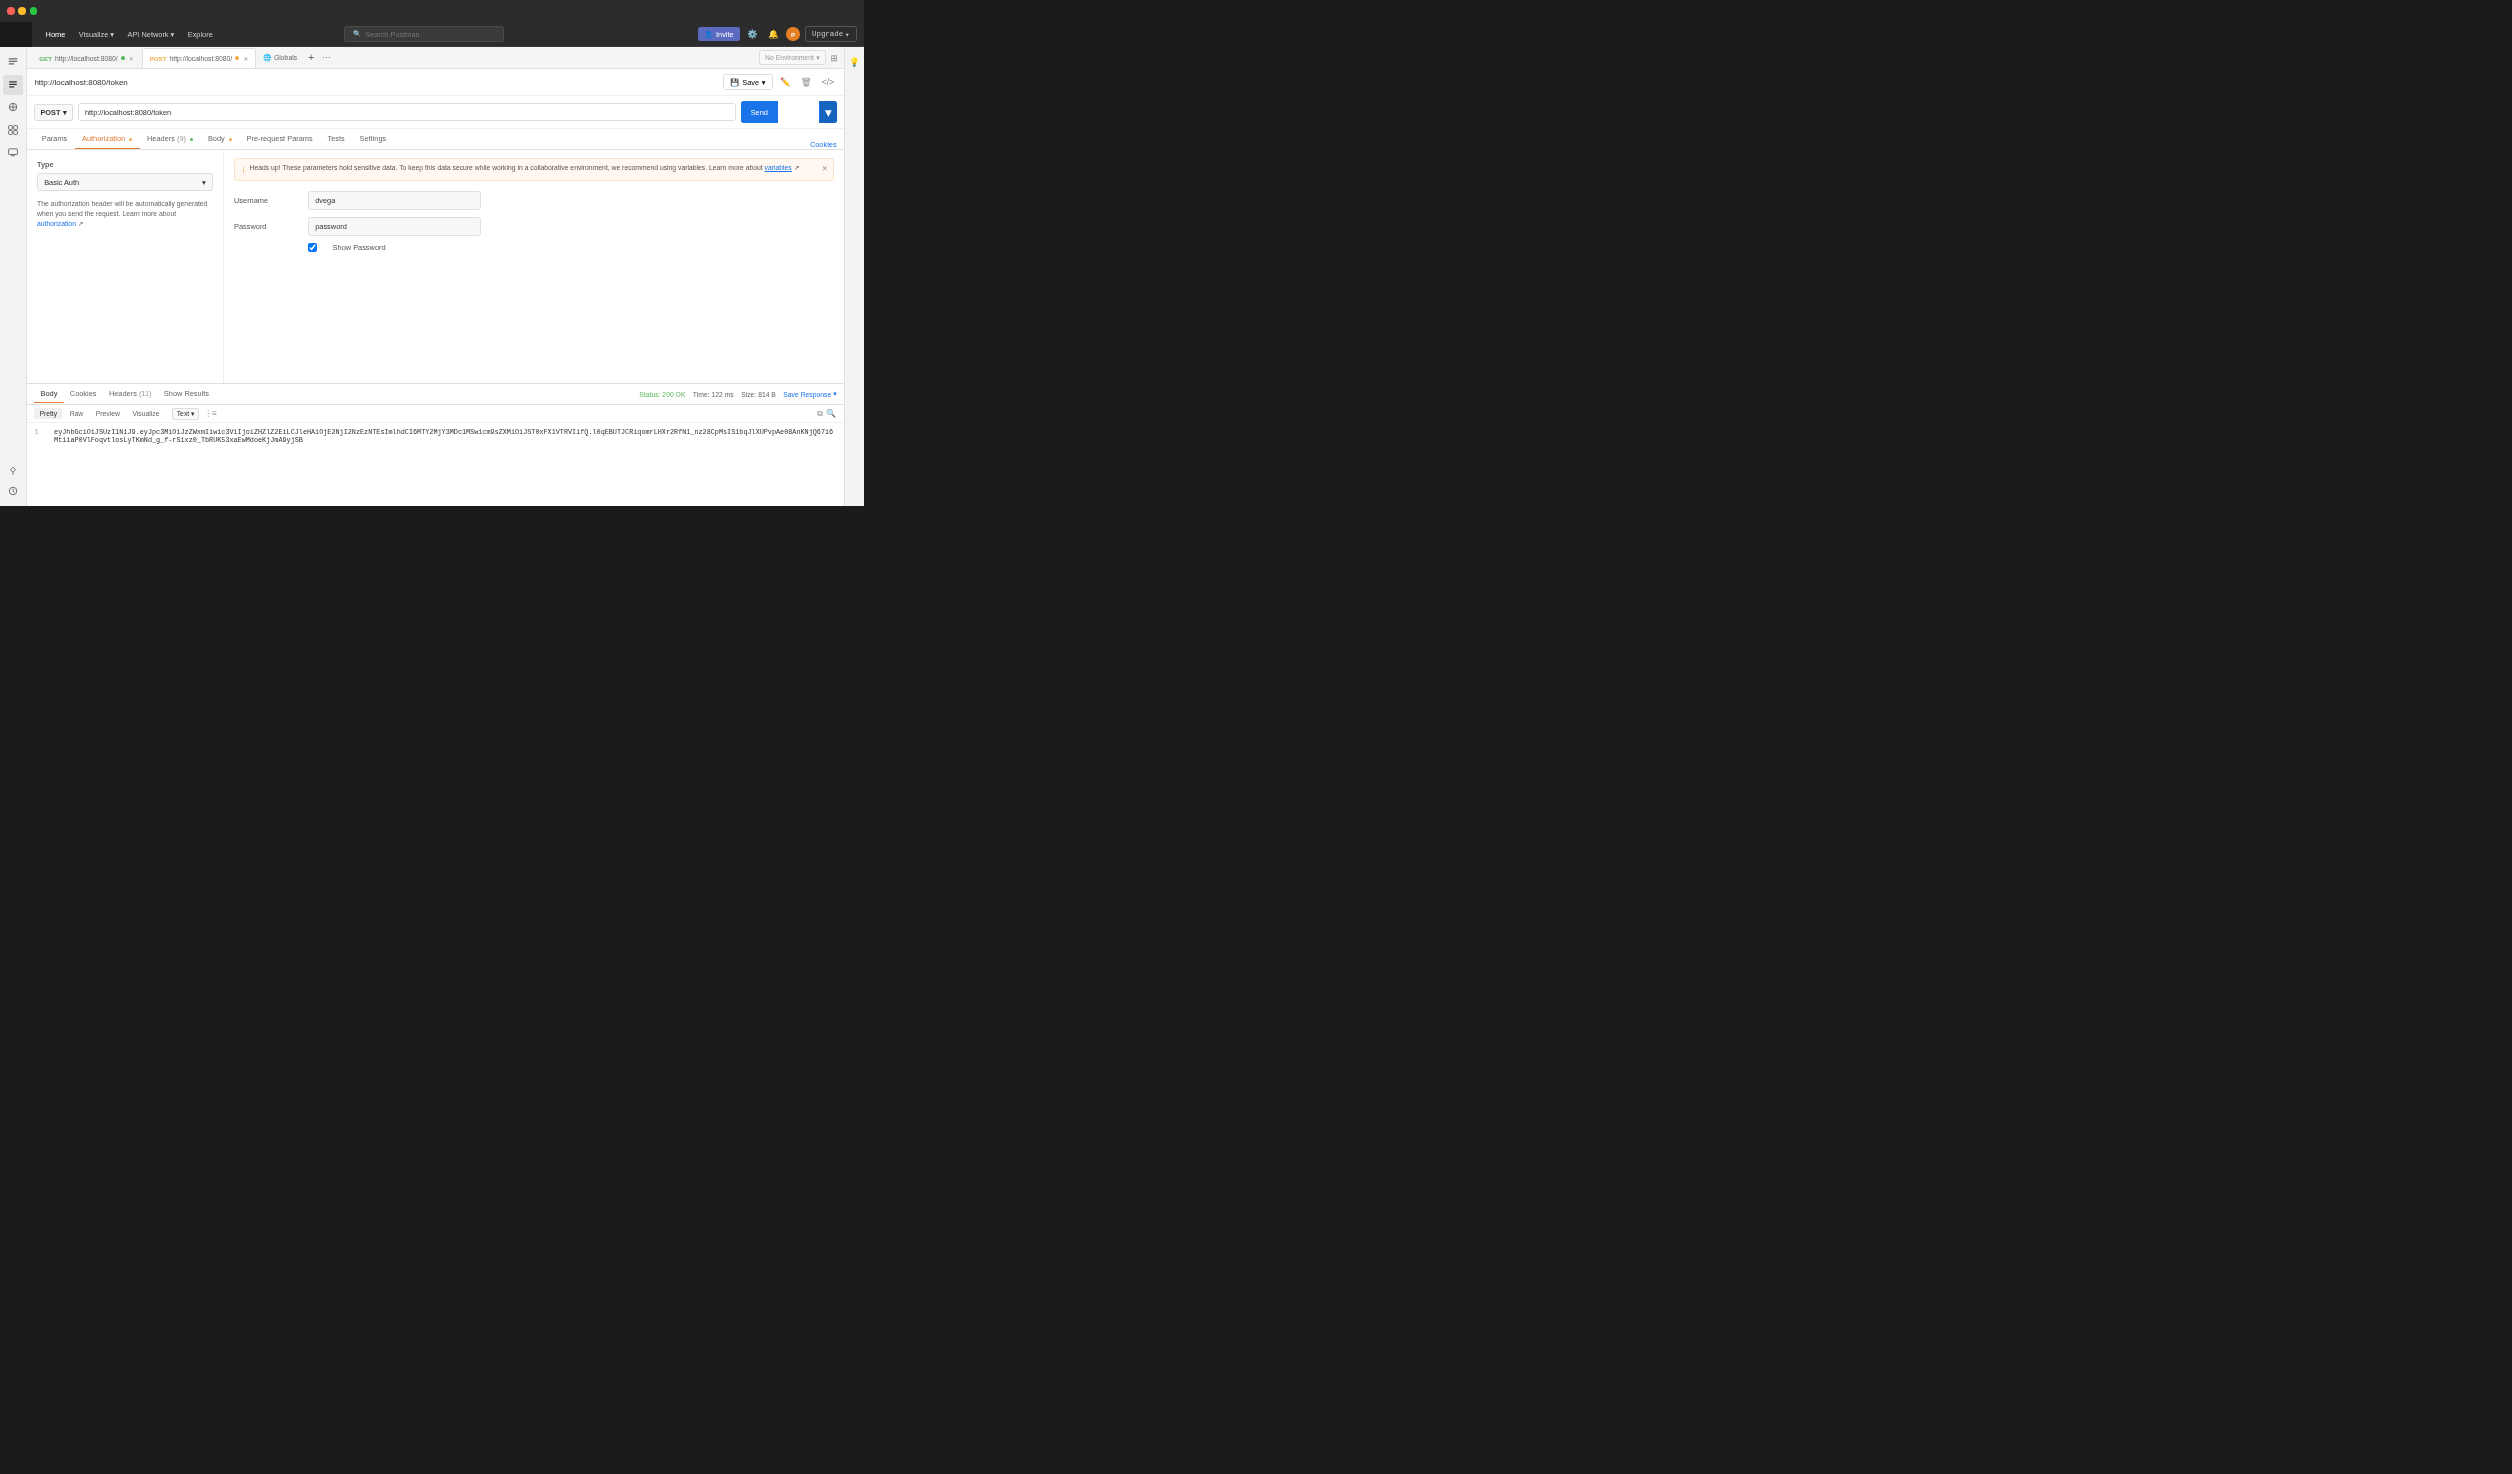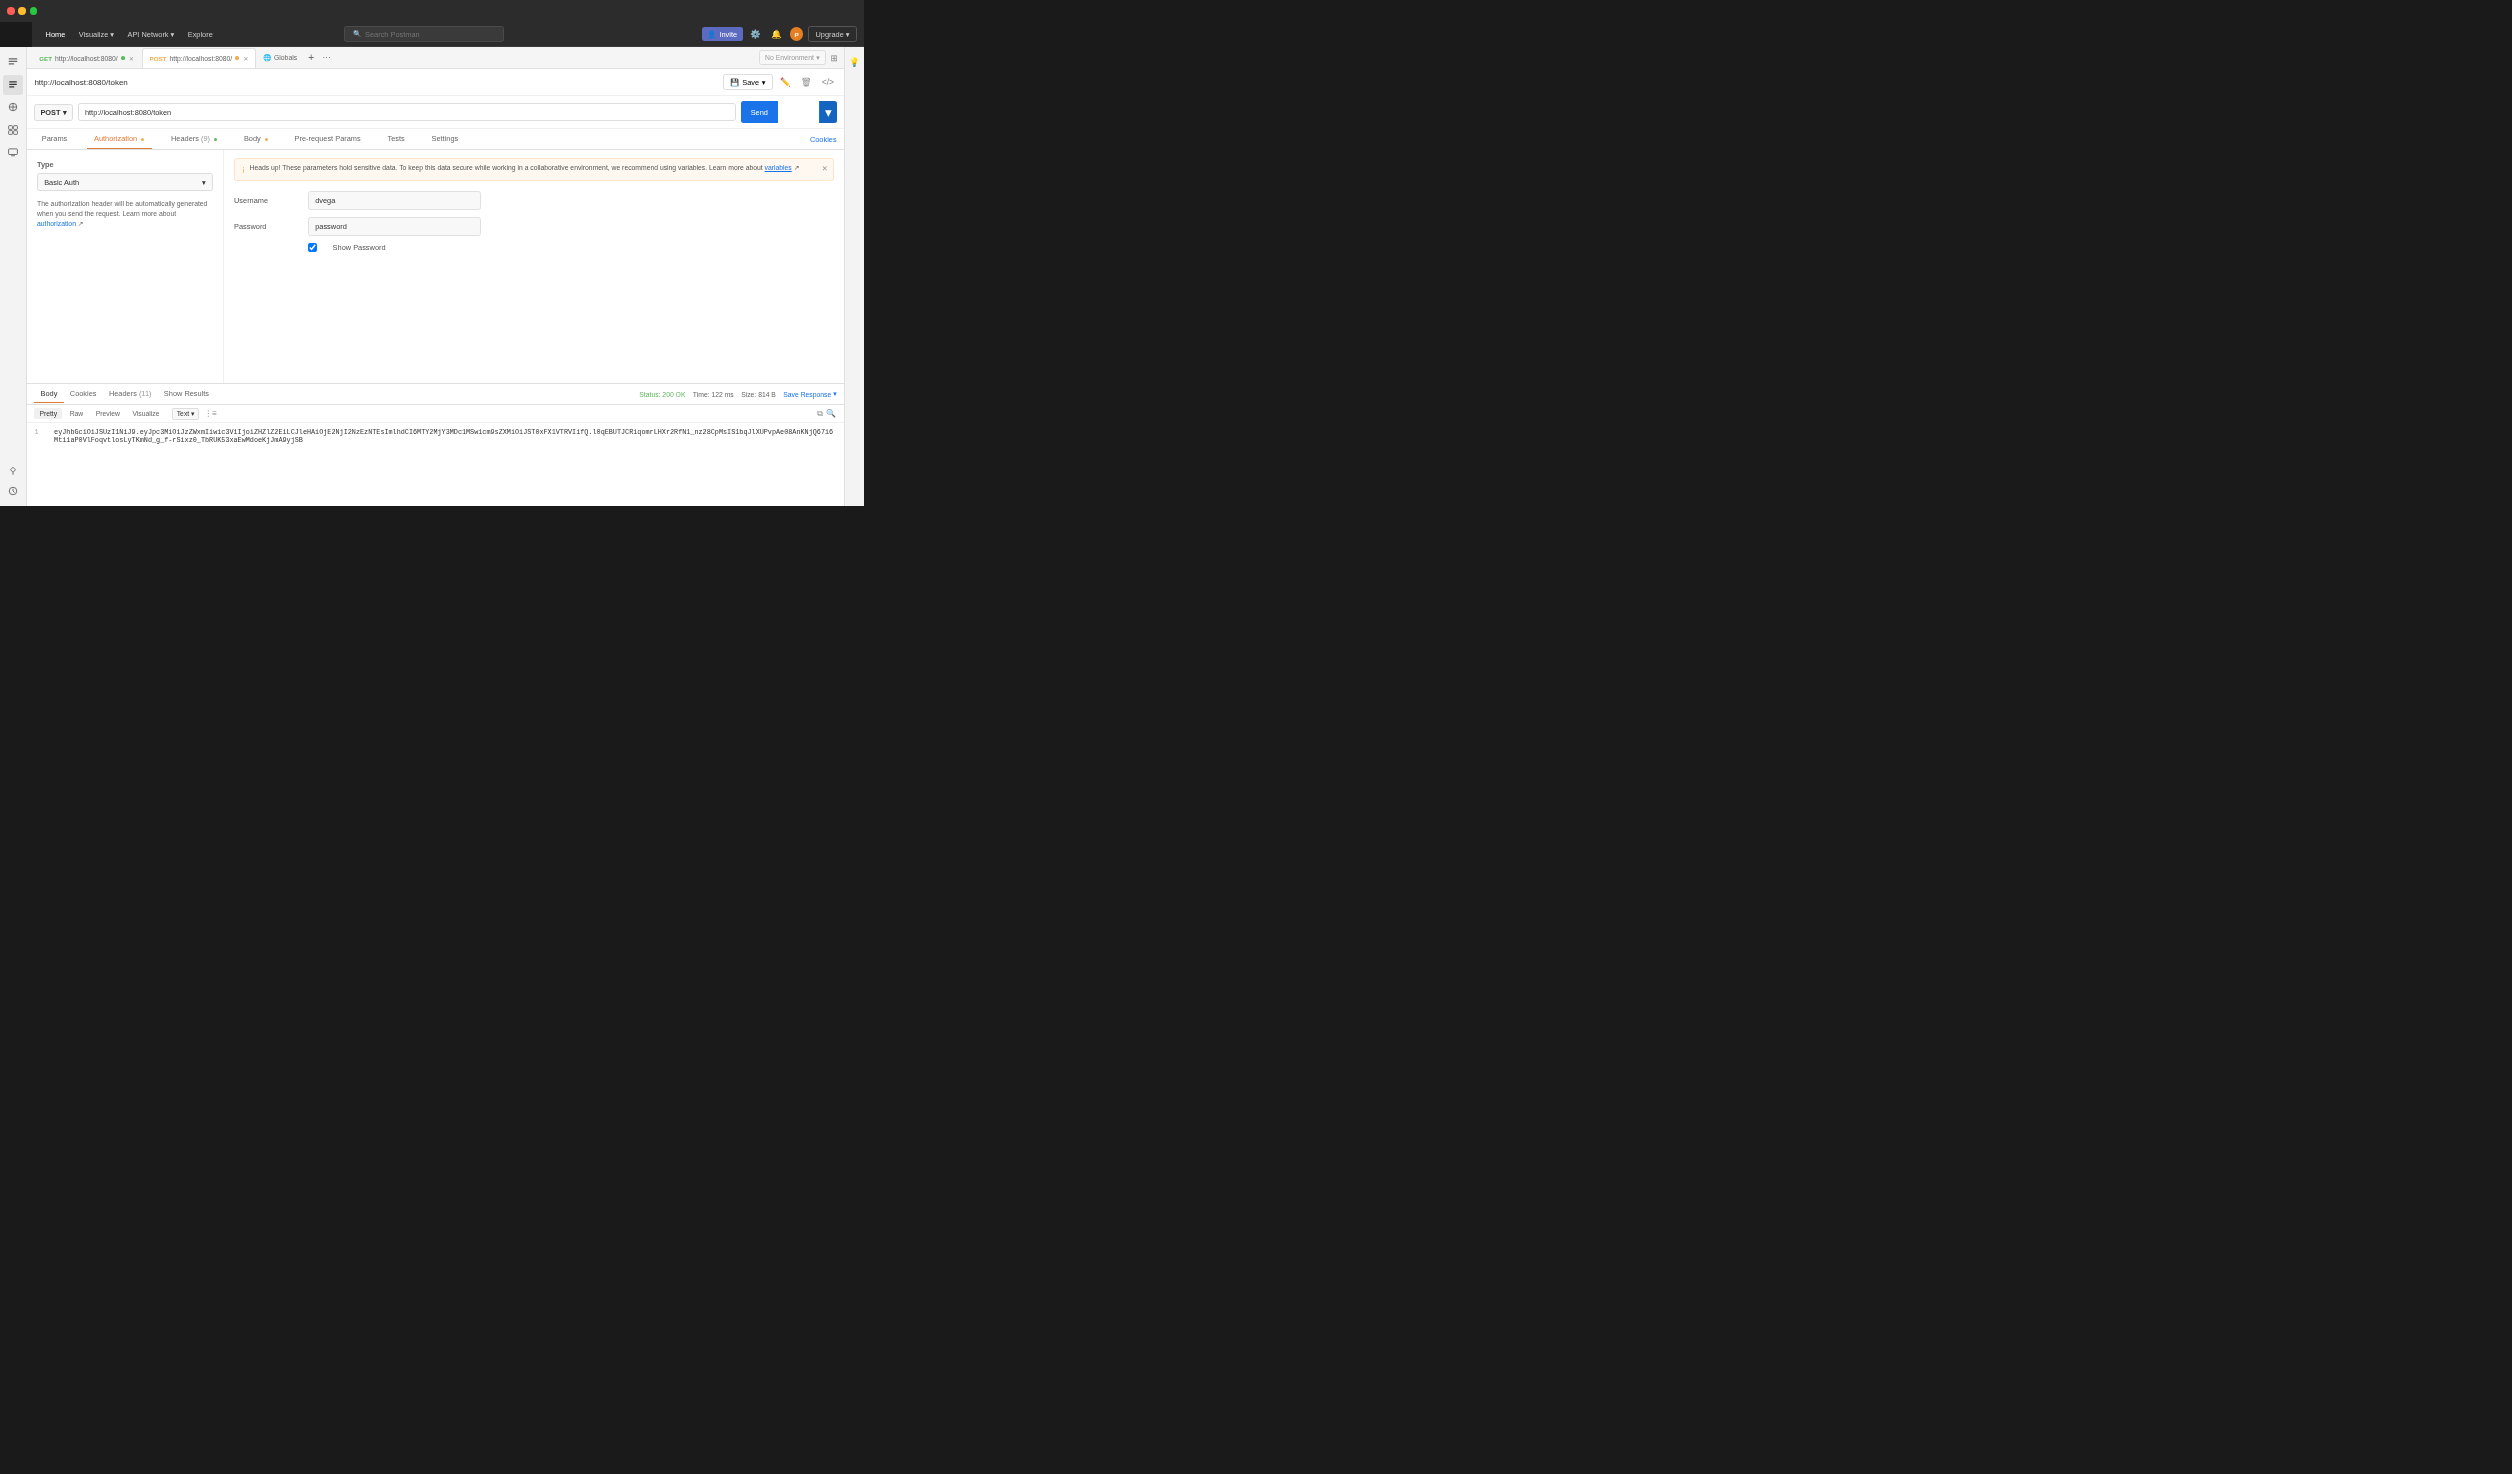--- a/index.html
+++ b/index.html
@@ -111,20 +111,21 @@
       background: transparent;
       border: 0.6px solid #555;
       color: #ccc;
       border-radius: 2.5px;
       padding: 2.5px 6.2px;
       font-size: 7.4px;
       cursor: pointer;
       display: flex;
       align-items: center;
       gap: 1.9px;
+      font-family: Liberation Mono, monospace;
     }
     .user-avatar {
       width: 13.6px; height: 13.6px;
       border-radius: 50%;
       background: #e67e22;
       display: flex;
       align-items: center;
       justify-content: center;
       color: #fff;
       font-size: 6.2px;
@@ -300,24 +301,24 @@
       border: none;
       border-radius: 0 2.5px 2.5px 0;
       padding: 3.7px 5px;
       cursor: pointer;
       border-left: 0.6px solid #1a73e8;
     }
 
     
     .request-tabs {
       display: flex;
-      align-items: center;
+      align-items: flex-end;
       padding: 0 7.4px;
       border-bottom: 0.6px solid #e0e0e0;
-      gap: 12px;
+      gap: 0;
     }
     .req-tab {
       padding: 5px 7.4px;
       font-size: 7.4px;
       color: #666;
       cursor: pointer;
       border-bottom: 1.2px solid transparent;
       position: relative;
     }
     .req-tab.active {

